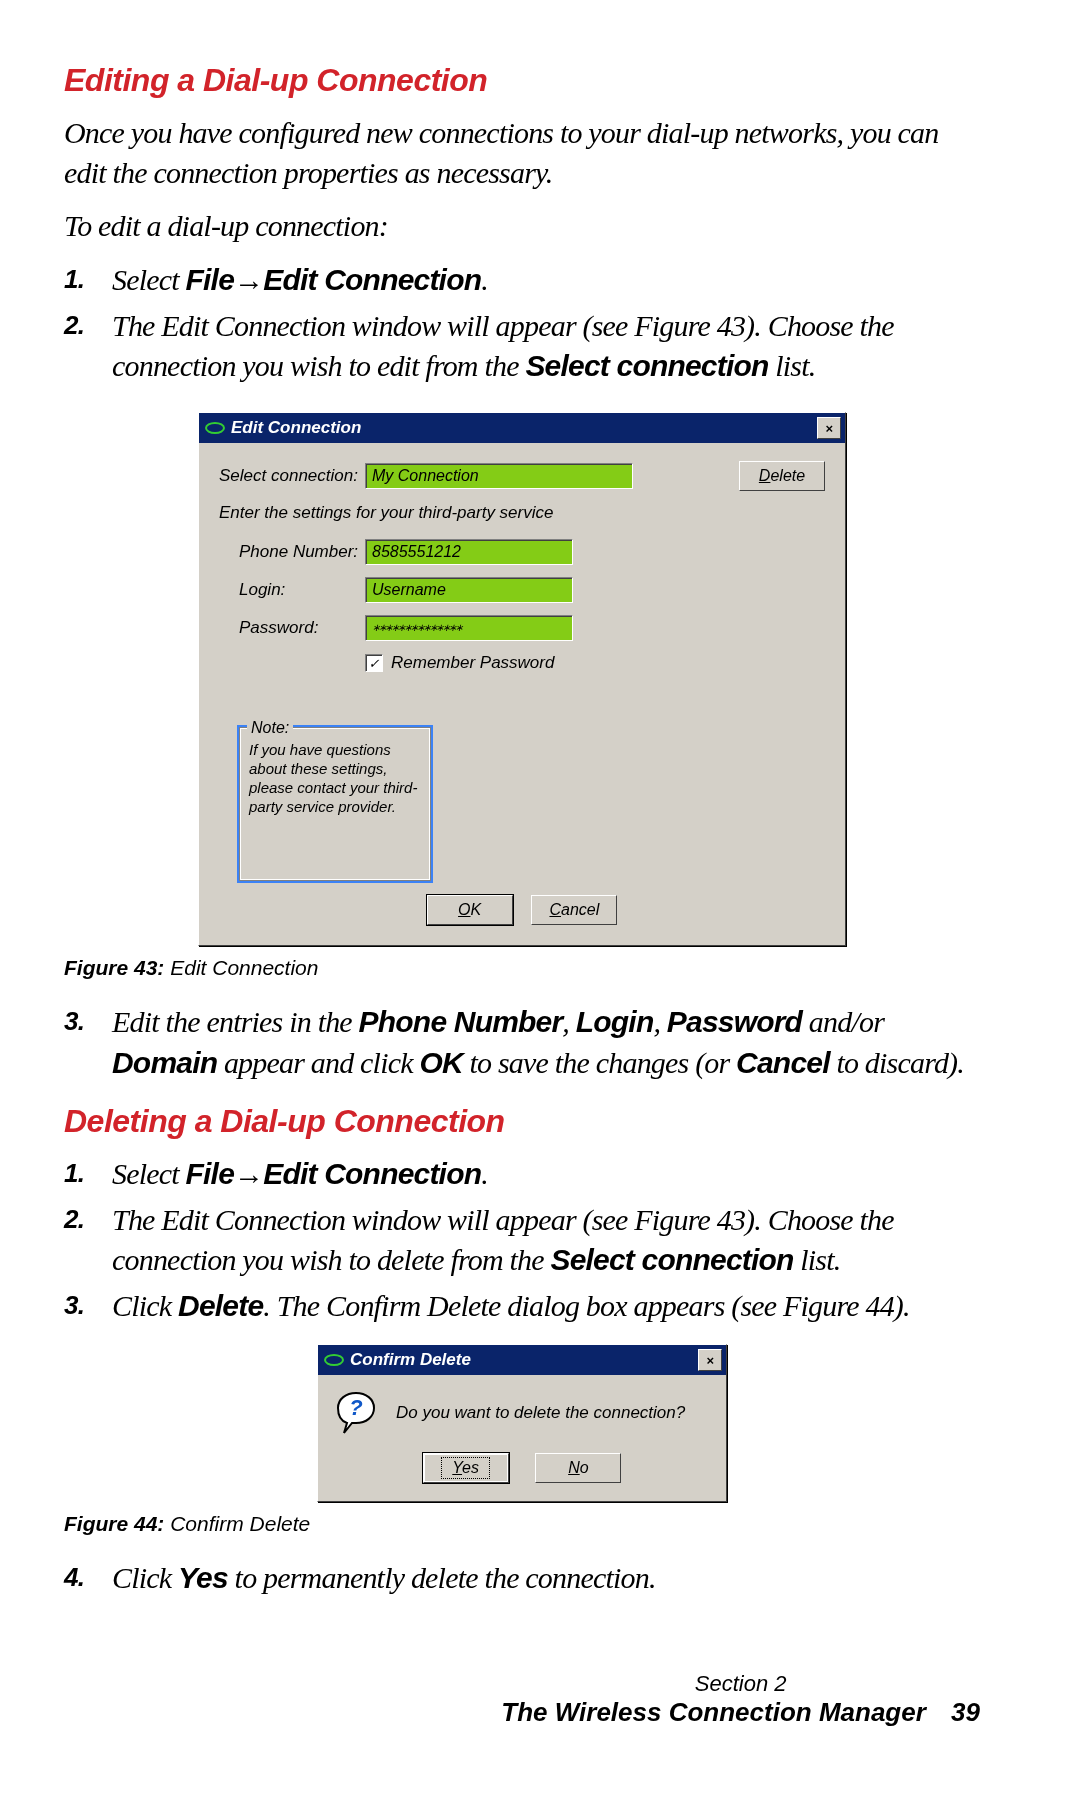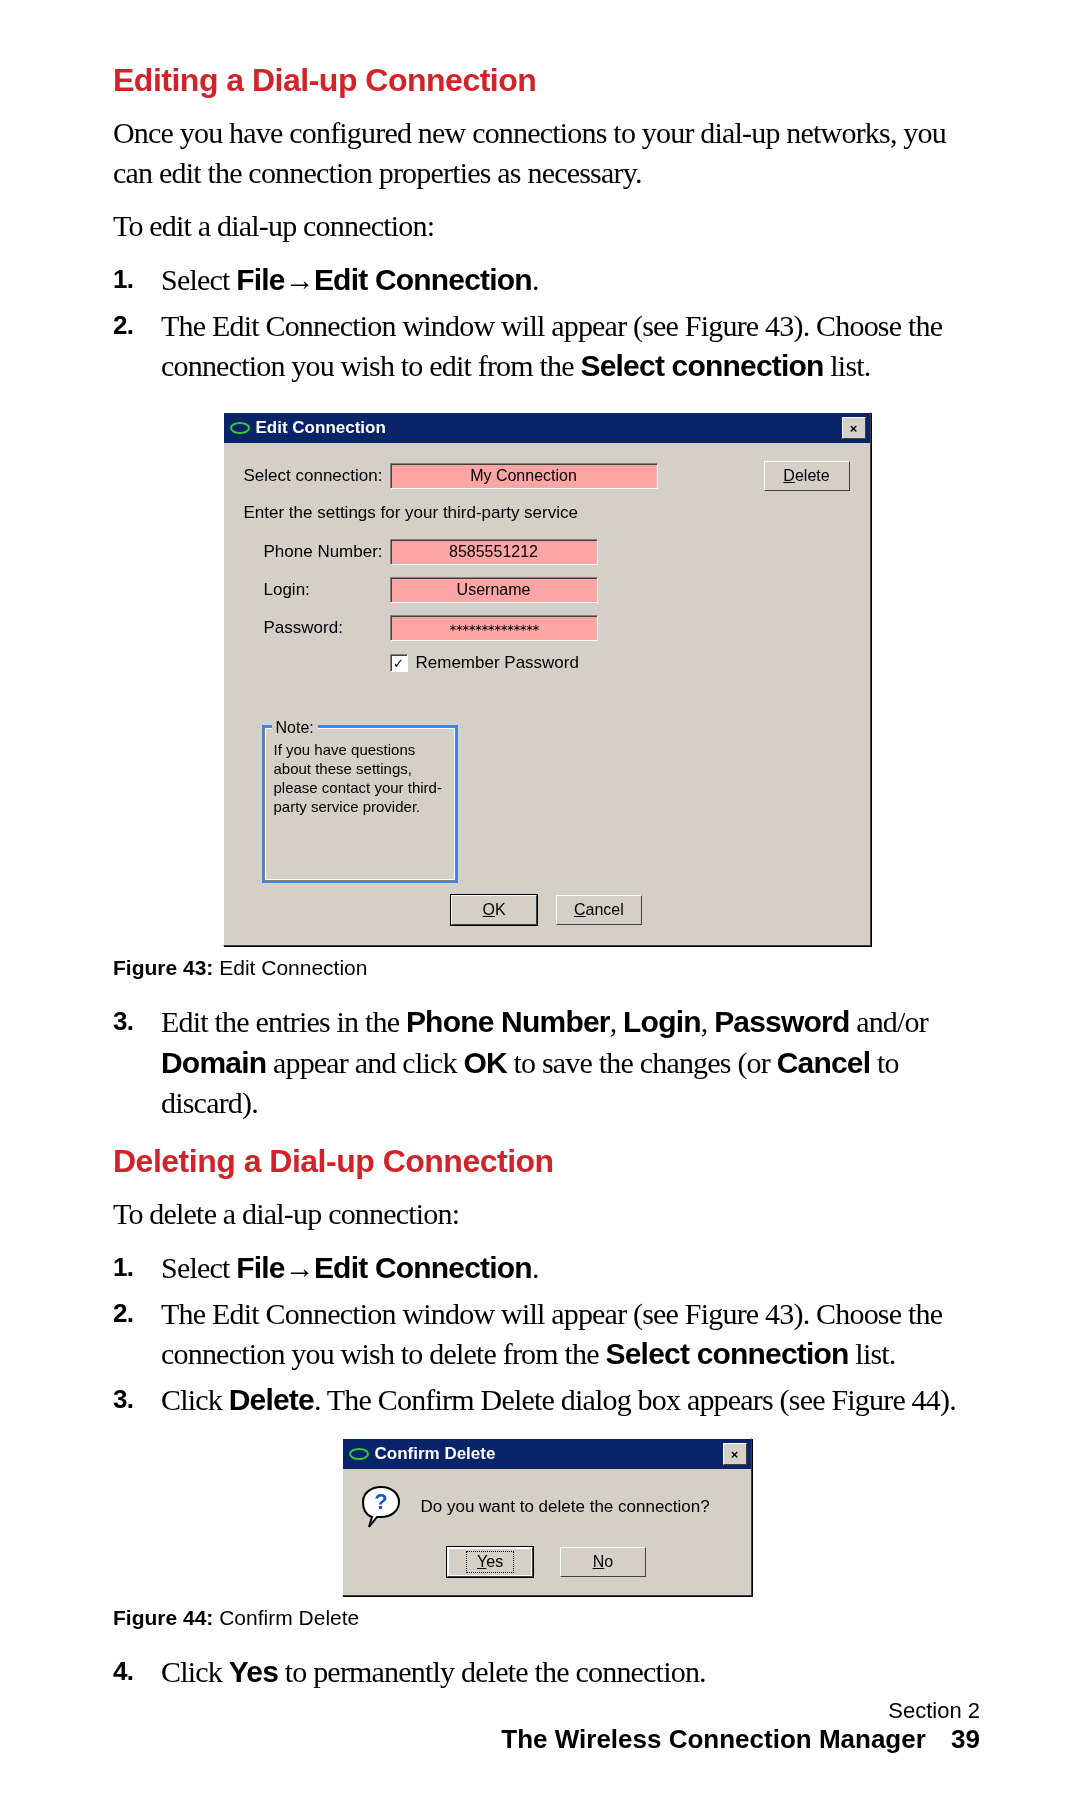--- a/index.html
+++ b/index.html
@@ -9,21 +9,22 @@
     background: #fff;
     width: 1080px;
     font-family: Georgia, 'Times New Roman', serif;
     color: #000;
   }
   .page {
     position: relative;
     width: 1080px;
     height: 1800px;
     box-sizing: border-box;
-    padding: 62px 100px 0 113px;
+    padding: 62px 100px 0 64px;
+    font-style: italic;
   }
   h2.red {
     font-family: "Arial Narrow", Arial, Helvetica, sans-serif;
     font-stretch: condensed;
     font-weight: 700;
     color: #d2232a;
     font-size: 32px;
     margin: 0 0 14px 0;
     letter-spacing: -0.5px;
   }
@@ -103,31 +104,30 @@
     font-family: Arial, sans-serif;
     font-size: 13px;
     color: #000;
     margin-left: 2px;
   }
   .dlg-body { padding: 18px 20px 20px 20px; }
   .row { display: flex; align-items: center; margin-bottom: 12px; }
   .lbl { width: 146px; }
   .input {
     height: 26px;
-    background: #fca5a5;
+    background: #84cc16;
     border-top: 1px solid #808080;
     border-left: 1px solid #808080;
     border-right: 1px solid #fff;
     border-bottom: 1px solid #fff;
     box-shadow: inset 1px 1px 0 #404040;
     padding: 3px 6px 0 6px;
     box-sizing: border-box;
     font-family: Tahoma, Arial, sans-serif;
     font-size: 16px;
-    text-align: center;
   }
   .btn {
     min-width: 86px;
     height: 30px;
     background: #d4d0c8;
     border-top: 1px solid #fff;
     border-left: 1px solid #fff;
     border-right: 1px solid #404040;
     border-bottom: 1px solid #404040;
     display: inline-flex;
@@ -190,22 +190,22 @@
     line-height: 1;
   }
   .und { text-decoration: underline; }
   .q-icon {
     width: 44px; height: 44px;
     position: relative;
   }
   .footer {
     position: absolute;
     right: 100px;
-    bottom: 45px;
-    text-align: right;
+    bottom: 72px;
+    text-align: center;
     font-family: Arial, Helvetica, sans-serif;
   }
   .footer .sec { font-size: 22px; }
   .footer .line2 { font-size: 26px; }
   .footer .line2 .t { font-weight:700; font-family: "Arial Narrow", Arial; font-stretch: condensed;}
   .footer .line2 .pg { font-weight:700; margin-left: 18px; font-family: Arial; }
 </style>
 </head>
 <body>
 
@@ -293,21 +293,20 @@
   <div class="caption"><span class="cb">Figure 43:</span><span> Edit Connection</span></div>
 
   <ol class="steps">
     <li>
       <span class="num">3.</span>
       <span>Edit the entries in the </span><span class="b">Phone Number</span><span>, </span><span class="b">Login</span><span>, </span><span class="b">Password</span><span> and/or </span><span class="b">Domain</span><span> appear and click </span><span class="b">OK</span><span> to save the changes (or </span><span class="b">Cancel</span><span> to discard).</span>
     </li>
   </ol>
 
   <h2 class="red" style="margin-top:20px;">Deleting a Dial-up Connection</h2>
-  <p class="body-text">To delete a dial-up connection:</p>
 
   <ol class="steps">
     <li>
       <span class="num">1.</span>
       <span>Select </span><span class="b">File</span><span class="b arrow">→</span><span class="b">Edit Connection</span><span>.</span>
     </li>
     <li>
       <span class="num">2.</span>
       <span>The Edit Connection window will appear (see Figure 43). Choose the connection you wish to delete from the </span><span class="b">Select connection</span><span> list.</span>
     </li>

